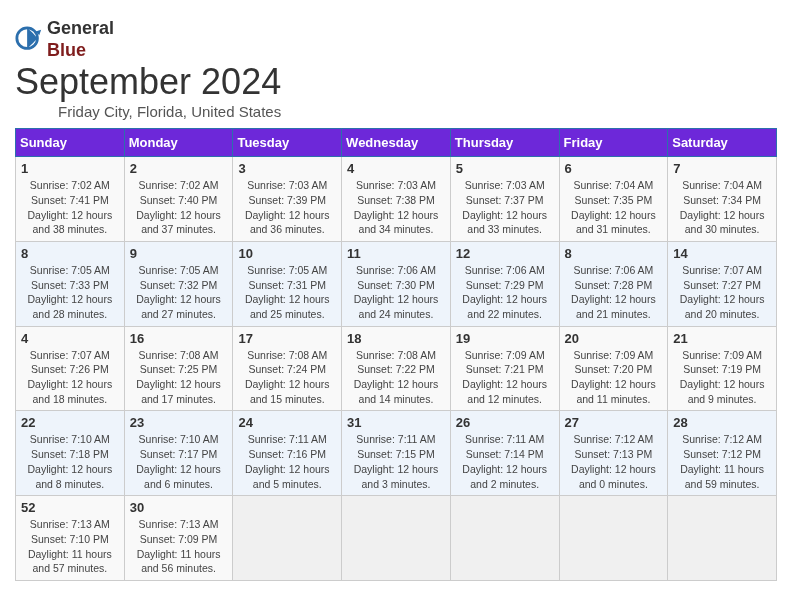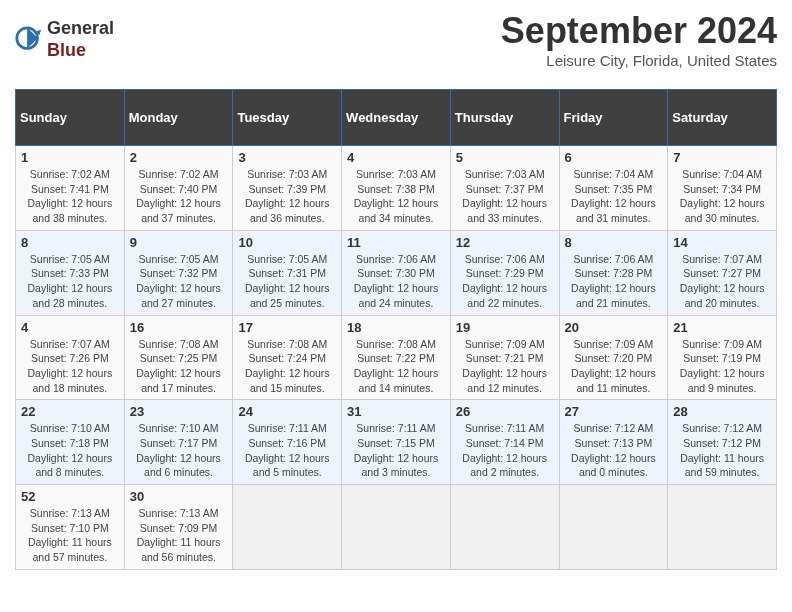--- a/index.html
+++ b/index.html
@@ -7,21 +7,22 @@
       font-family: Arial, sans-serif;
       background: #fff;
       width: 792px;
       min-height: 612px;
       padding: 10px 15px;
     }
     .header-area {
       display: flex;
       justify-content: space-between;
       align-items: flex-start;
-      margin-bottom: 20px;
+      margin-bottom: 8px;
+      flex-direction: column;
     }
     .logo {
       display: flex;
       align-items: center;
       margin-top: 8px;
     }
     .logo-text {
       font-size: 18px;
       font-weight: bold;
       line-height: 1.2;
@@ -31,36 +32,36 @@
     .logo-icon {
       width: 28px;
       height: 28px;
       margin-right: 4px;
     }
     .title-area {
       text-align: right;
     }
     .month-title {
       font-size: 36px;
-      font-weight: bold;
+      font-weight: normal;
       color: #333;
     }
     .location-title {
       font-size: 15px;
       color: #555;
     }
     table {
       width: 100%;
       border-collapse: collapse;
       font-size: 11px;
     }
     thead tr th {
-      background-color: #404040;
+      background-color: #6d28d9;
       color: #fff;
-      padding: 20px 4px;
+      padding: 6px 4px;
       text-align: left;
       font-size: 13px;
       font-weight: bold;
       border: 1px solid #2c6fad;
     }
     tbody tr td {
       border: 1px solid #ccc;
       vertical-align: top;
       padding: 4px 5px;
       min-height: 75px;
@@ -99,21 +100,21 @@
       <path d="M13 2 Q20 8 24 13 Q20 18 13 24" fill="#2c6fad"></path>
       <path d="M22 6 L28 4 L26 10 Z" fill="#2c6fad"></path>
     </svg>
     <div class="logo-text">
       <span class="logo-general">General</span><br>
       <span class="logo-blue">Blue</span>
     </div>
   </div>
   <div class="title-area">
     <div class="month-title">September 2024</div>
-    <div class="location-title">Leisure City, Florida, United States</div>
+    <div class="location-title">Friday City, Florida, United States</div>
   </div>
 </div>
 
 <table>
   <thead>
     <tr>
       <th>Sunday</th>
       <th>Monday</th>
       <th>Tuesday</th>
       <th>Wednesday</th>

